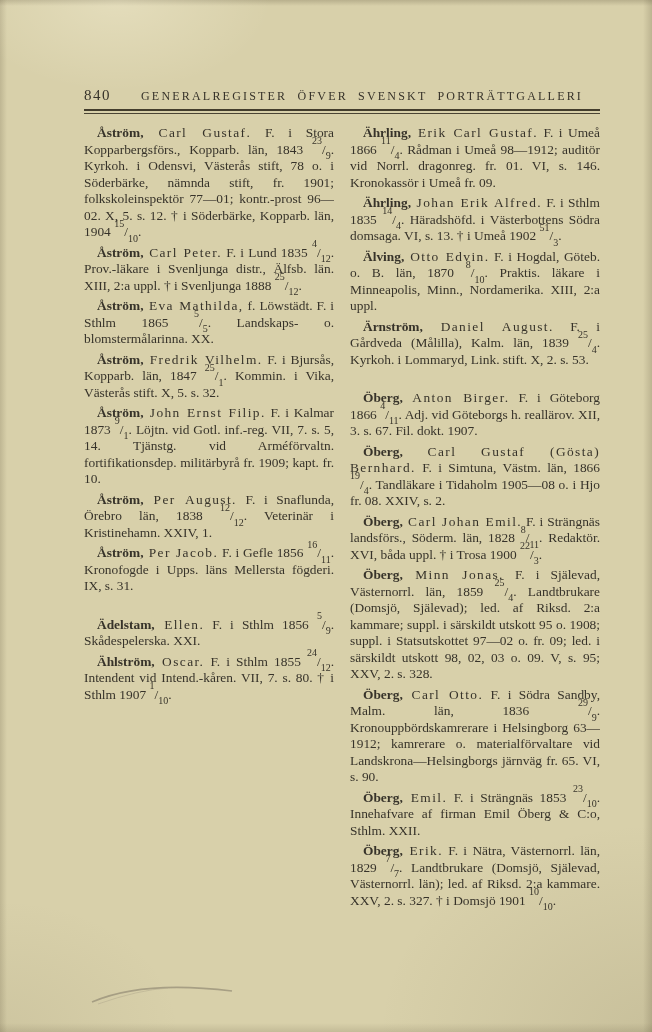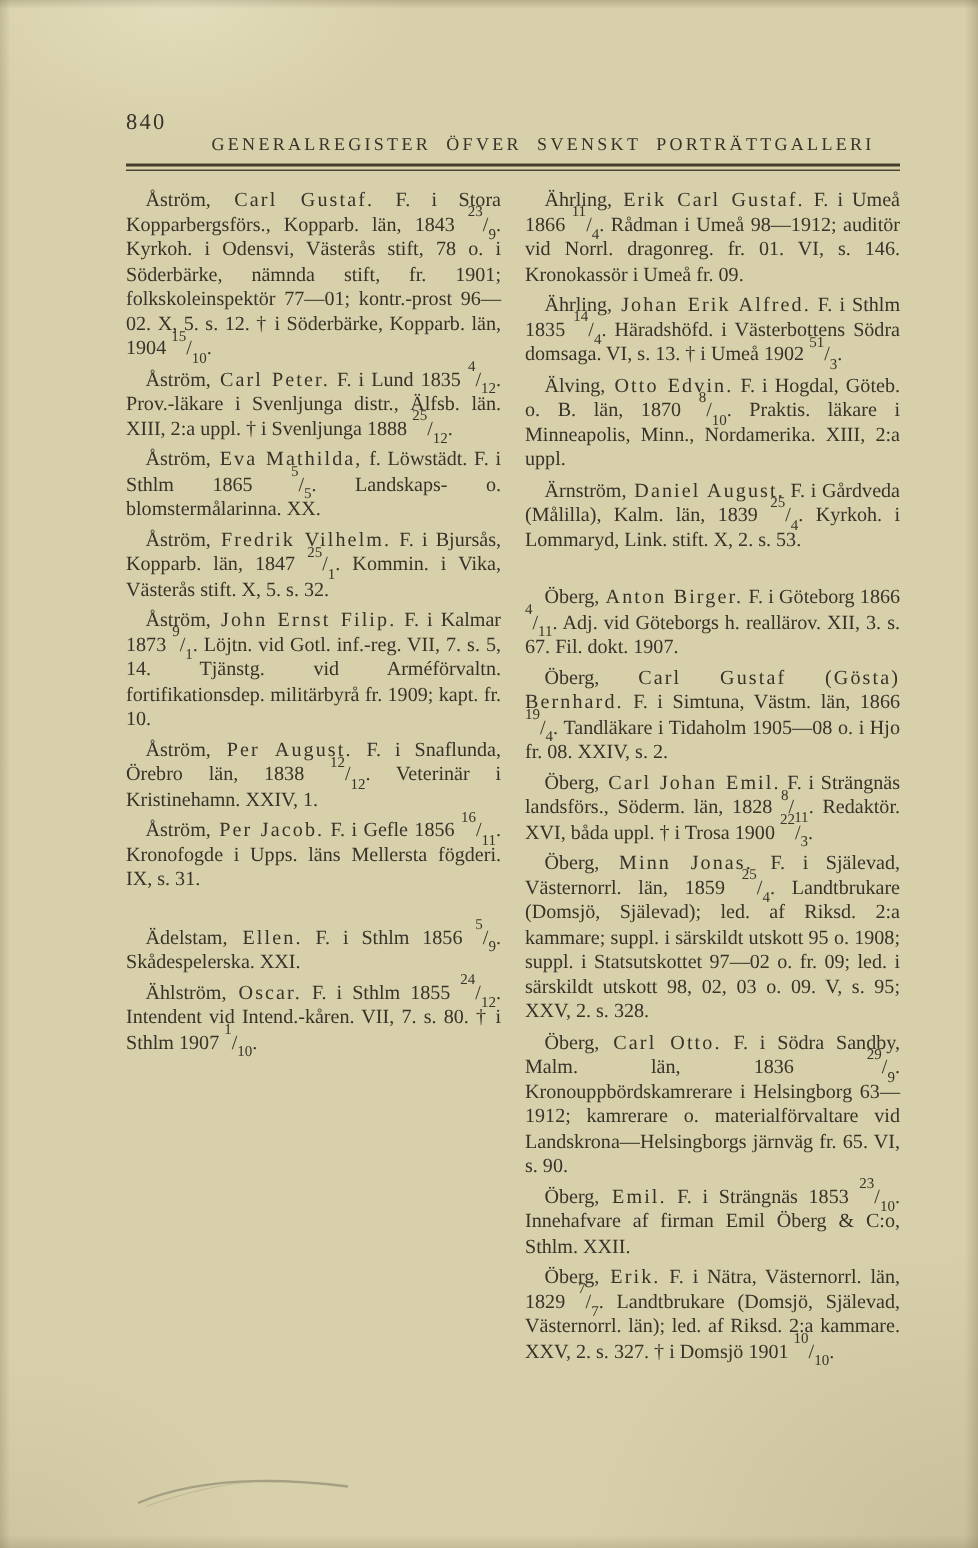--- a/index.html
+++ b/index.html
@@ -15,33 +15,33 @@
       radial-gradient(ellipse 220px 130px at 18% 0%, rgba(255,250,228,0.30), transparent 70%),
       radial-gradient(ellipse 420px 320px at 100% 100%, rgba(105,95,65,0.14), transparent 65%),
       radial-gradient(ellipse 300px 220px at 0% 100%, rgba(115,105,75,0.10), transparent 60%),
       linear-gradient(90deg, rgba(90,80,55,0.20) 0px, rgba(90,80,55,0.0) 7px),
       linear-gradient(270deg, rgba(90,80,55,0.22) 0px, rgba(90,80,55,0.0) 9px),
       linear-gradient(180deg, rgba(90,80,55,0.25) 0px, rgba(90,80,55,0.0) 6px),
       linear-gradient(0deg, rgba(90,80,55,0.16) 0px, rgba(90,80,55,0.0) 9px);
     color:#37332a;
   }
   .content{padding:60px 52px 0 84px;}
-  .header-row{display:flex;align-items:center;}
+  .header-row{display:flex;align-items:flex-end;}
   .page-number{font-size:15px;letter-spacing:1.5px;}
   .page-title{font-size:12px;letter-spacing:2.2px;word-spacing:5px;margin-left:30px;white-space:nowrap;margin-top:29px;}
   .double-rule{margin-top:5px;height:2px;border-top:2px solid #433d2d;border-bottom:1px solid #4a4434;}
   .columns{display:flex;gap:16px;margin-top:11px;}
   .col{width:250px;}
   .entry{
     margin:0 0 4px 0;
     font-size:13.4px;line-height:16.5px;
     text-align:justify;text-indent:13px;
   }
   .entry.section-gap{margin-top:22px;}
-  .surname{font-weight:normal;margin-top:31px;}
+  .surname{font-weight:bold;margin-top:31px;}
   .given{letter-spacing:1.4px;}
   .entry sup,.entry sub{font-size:10px;line-height:0;position:relative;letter-spacing:0;}
   .entry sup{top:-4px;}
   .entry sub{top:2px;}
   .pencil{position:absolute;left:88px;top:976px;opacity:0.65;}
 </style>
 </head>
 <body>
 
 <div class="page">

